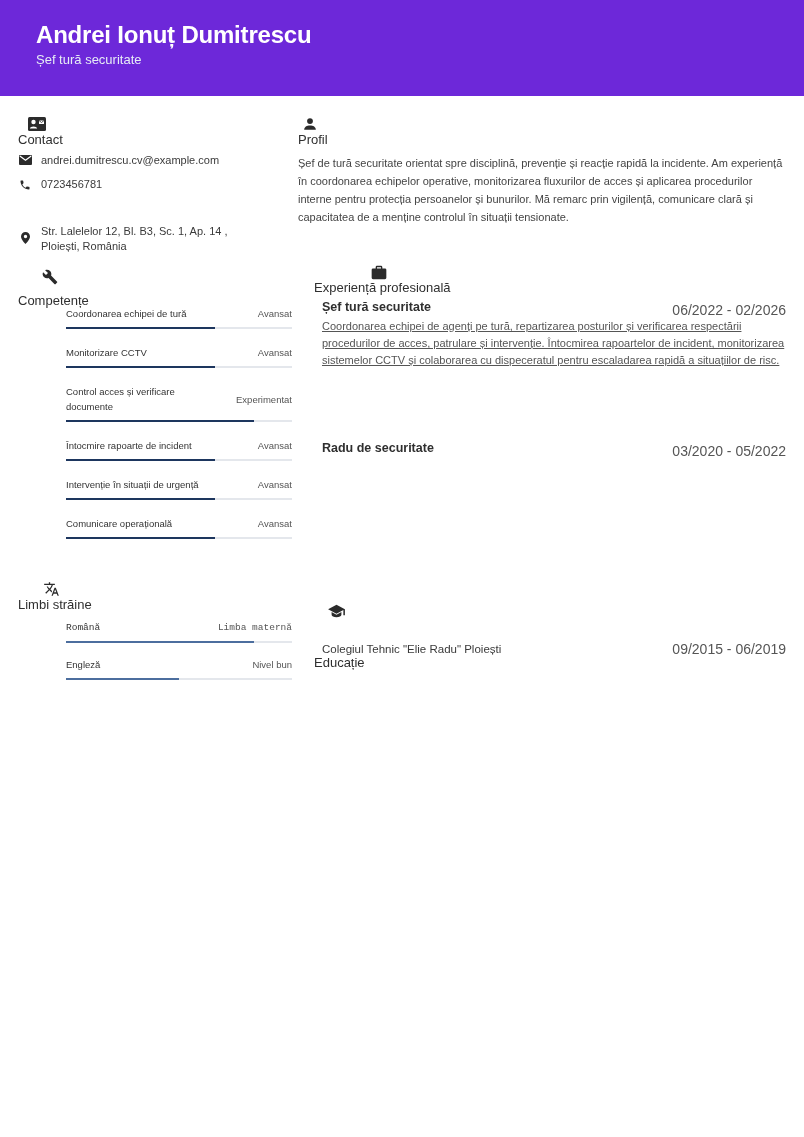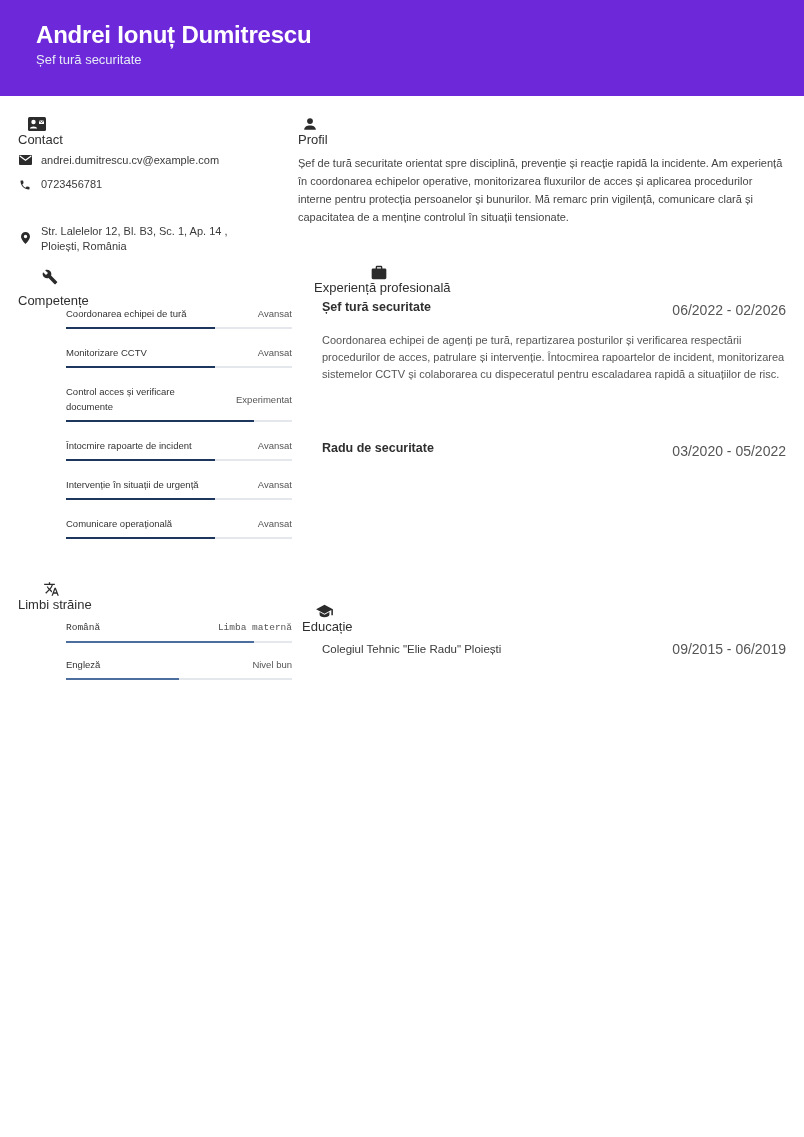--- a/index.html
+++ b/index.html
@@ -25,21 +25,21 @@
   .skill .bar { position: absolute; left: 0; width: 226px; height: 2px; background: #e4e7ec; }
   .skill .fill { height: 2px; background: #1d365e; }
   .lang .fill { background: #4c6e9e; }
 
   .profil-text { position: absolute; left: 0; top: 58px; width: 488px; font-size: 11px; line-height: 18px; color: #444; }
 
   .job { position: absolute; left: 24px; width: 464px; }
   .job .jt { font-size: 12.5px; font-weight: bold; color: #2f2f2f; }
   .job .dates { position: absolute; right: 0; top: 2px; font-size: 14px; color: #555; }
   .job .co { font-size: 11.5px; color: #3a3a3a; margin-top: 5px; }
-  .job .desc { font-size: 11px; color: #555; line-height: 17px; margin-top: 18px; }
+  .job .desc { font-size: 11px; color: #555; line-height: 17px; margin-top: 4px; text-decoration: underline; }
   .job .spec { font-size: 10.5px; font-style: italic; color: #555; margin-top: 6px; }
 </style>
 </head>
 <body>
 
 <div class="header">
   <div class="name">Andrei Ionuț Dumitrescu</div>
   <div class="title">Șef tură securitate</div>
 </div>
 
@@ -217,21 +217,21 @@
     <div class="jt">Șef tură securitate</div>
     <div class="dates">06/2022 - 02/2026</div>
     <div class="desc">Coordonarea echipei de agenți pe tură, repartizarea posturilor și verificarea respectării procedurilor de acces, patrulare și intervenție. Întocmirea rapoartelor de incident, monitorizarea sistemelor CCTV și colaborarea cu dispeceratul pentru escaladarea rapidă a situațiilor de risc.</div>
   </div>
 
   <div class="job" style="top:345px;">
     <div class="jt">Radu de securitate</div>
     <div class="dates">03/2020 - 05/2022</div>
   </div>
 
-  <div class="sec-head" style="top:507px;left:4px;">
+  <div class="sec-head" style="top:507px;left:16px;gap:36px;">
     <span class="ico">
       <svg width="17" height="14" viewBox="0 0 24 20">
           <path d="M12 1L0 7.5l12 6.5 9.8-5.3V16H24V7.5L12 1z" fill="#2b2b2b"></path>
           <path d="M5 11.5v4C5 17.5 8 19 12 19s7-1.5 7-3.5v-4L12 15.3 5 11.5z" fill="#2b2b2b"></path>
         </svg>
     </span>
     <span>Educație</span>
   </div>
 
   <div class="job" style="top:543px;">

